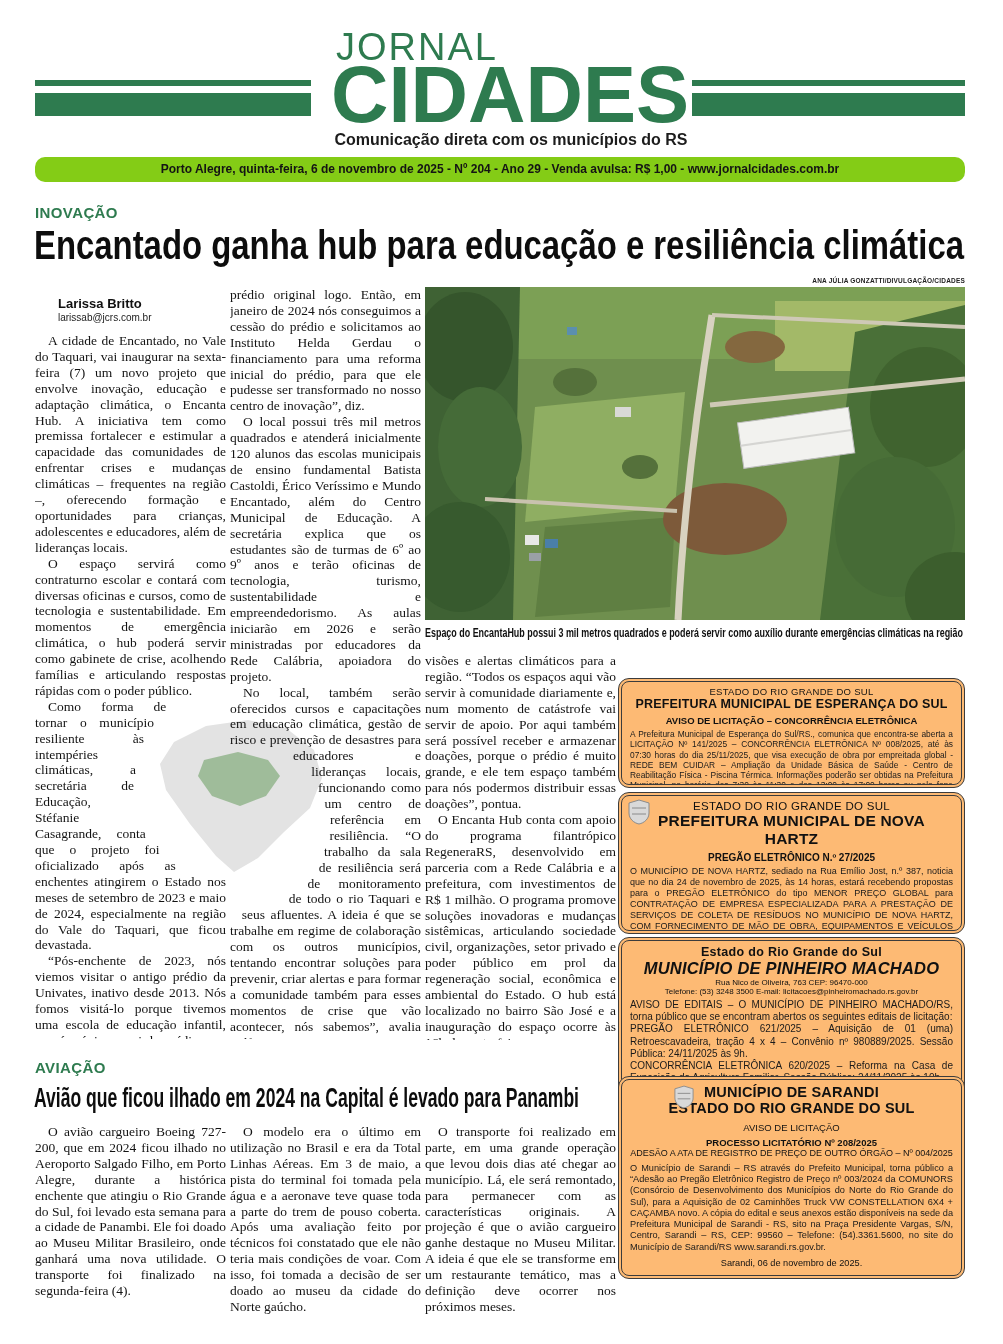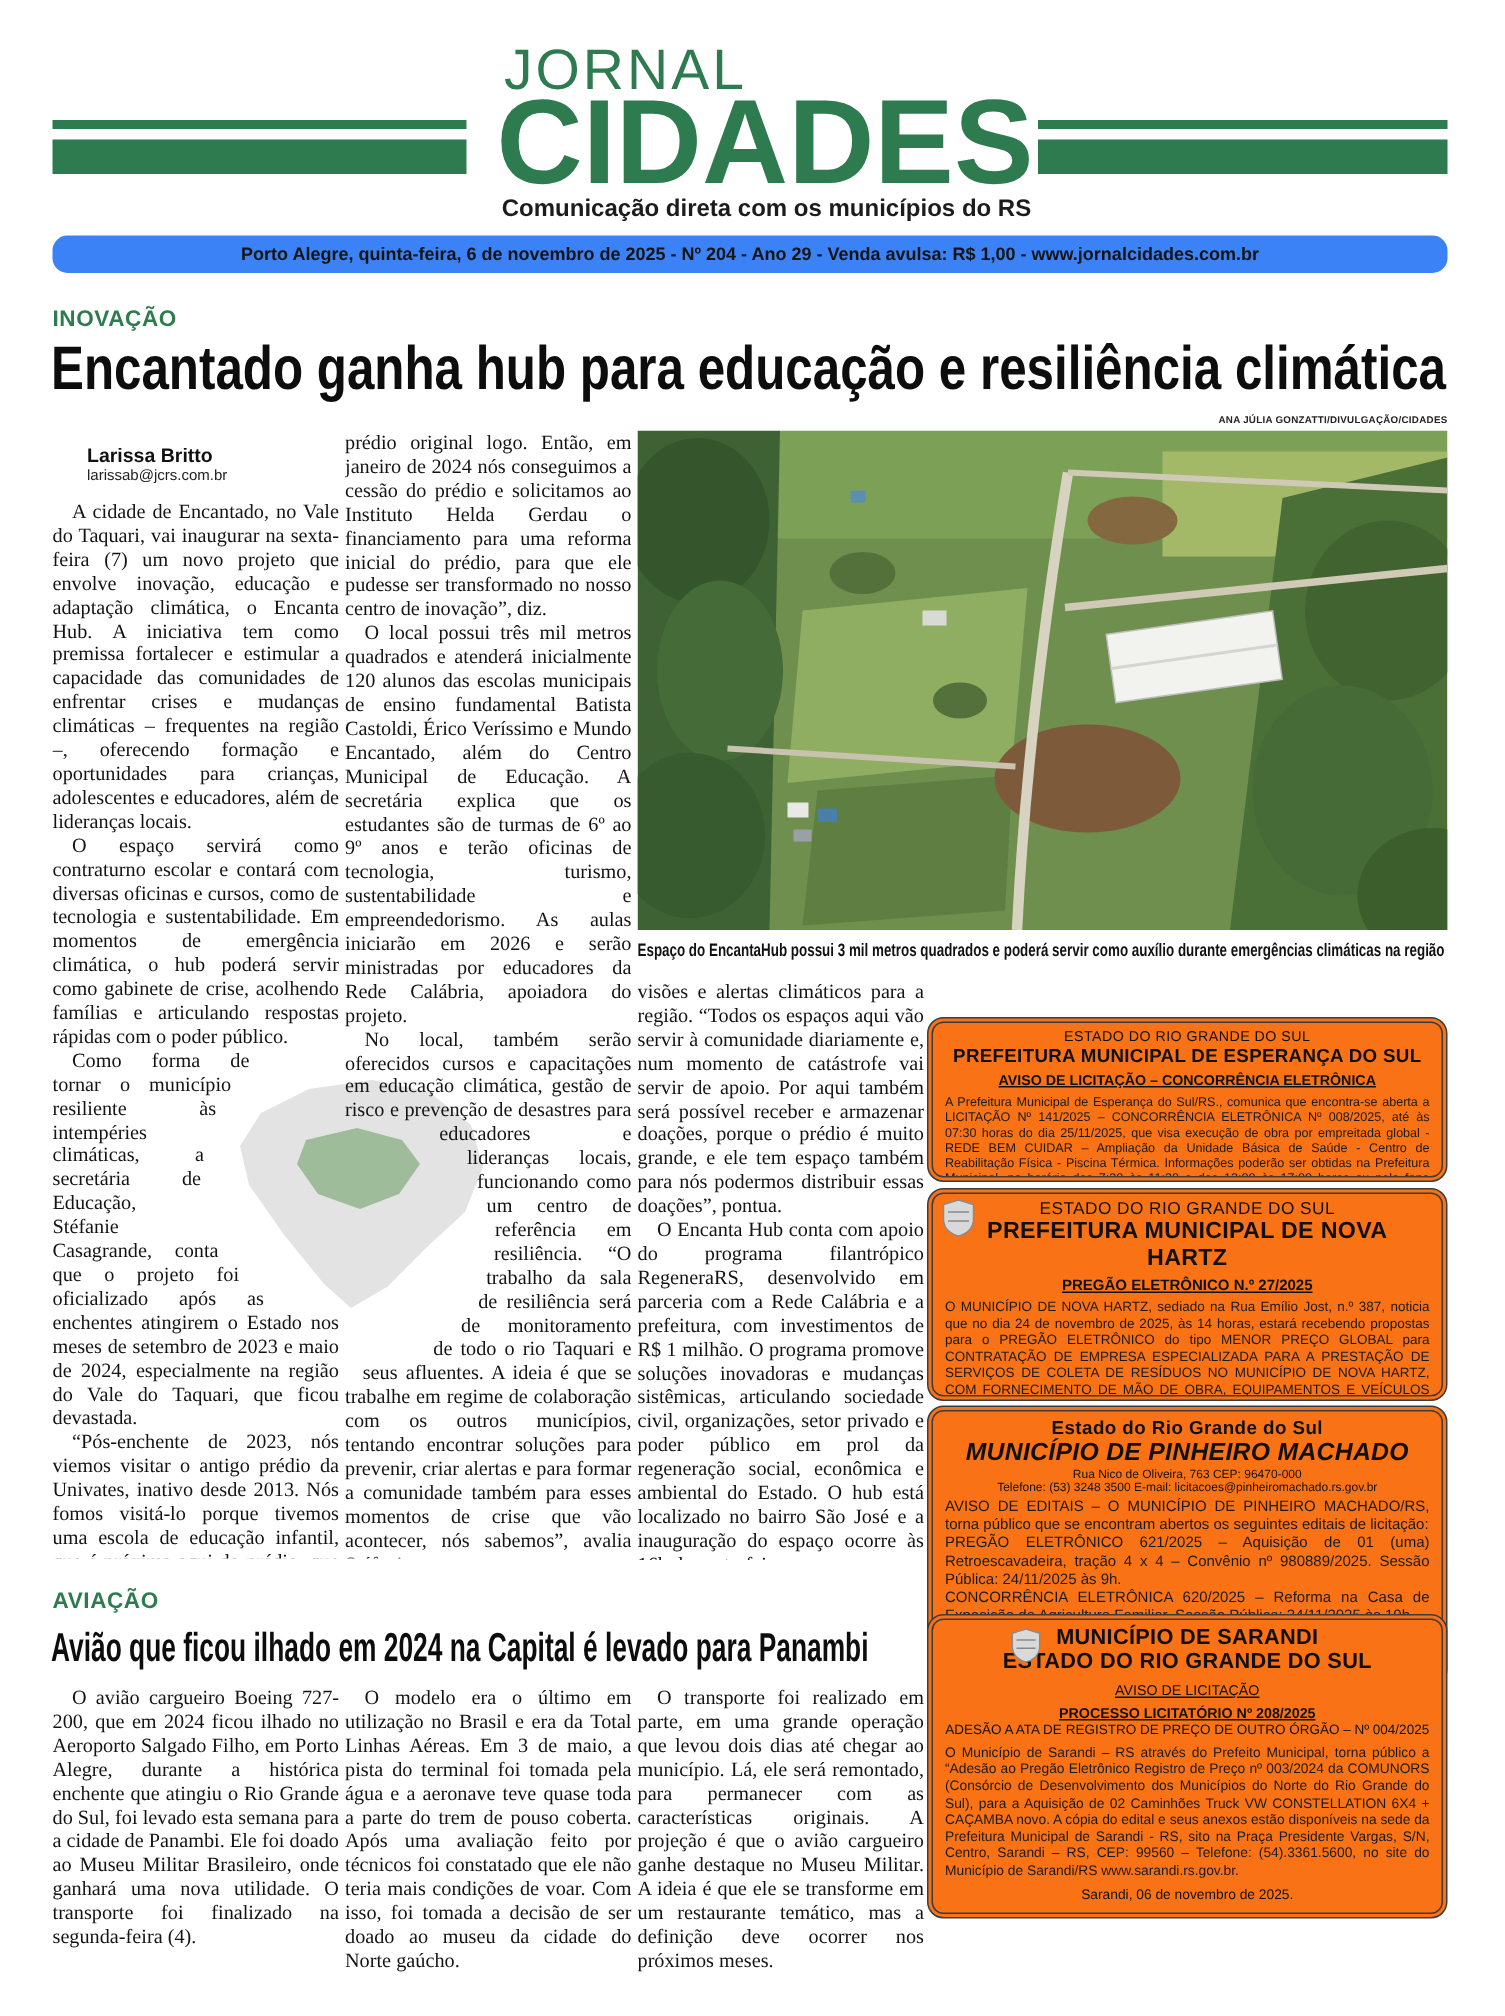--- a/index.html
+++ b/index.html
@@ -9,21 +9,21 @@
   
   .mh-bars{position:absolute;top:80px;}
   .mh-bars.left{left:35px;width:276px;}
   .mh-bars.right{left:692px;width:273px;}
   .bar-thin{height:6px;background:#2e7b4f;}
   .bar-thick{height:23px;background:#2e7b4f;margin-top:7px;}
   .logo-block{position:absolute;left:330px;top:0;width:362px;text-align:center;}
   .logo-jornal{position:absolute;top:26px;left:6px;font-size:38px;letter-spacing:2px;color:#2e7b4f;}
   .logo-cidades{position:absolute;top:56px;left:0;}
   .logo-tagline{position:absolute;top:131px;left:0;width:362px;font-size:16px;font-weight:bold;color:#1c1c1c;}
-  .dateline{position:absolute;top:157px;left:35px;width:930px;height:25px;background:#3b82f6;
+  .dateline{position:absolute;top:157px;left:35px;width:930px;height:25px;background:#84cc16;
             border-radius:10px;text-align:center;line-height:25px;font-size:12px;font-weight:bold;color:#141414;}
 
   
   .kicker{position:absolute;left:35px;font-size:15px;font-weight:bold;color:#2e7b4f;letter-spacing:.4px;}
   .headline-svg{position:absolute;left:33px;}
 
   
   .byline{position:absolute;left:35px;top:296px;line-height:1.25;margin-left:23px;}
   .byline .name{font-size:13px;font-weight:bold;color:#111;}
   .byline .mail{font-size:10px;color:#222;}
@@ -46,27 +46,27 @@
   #av2{left:230px;top:1124px;height:216px;}
   #av3{left:425px;top:1124px;height:216px;}
   .sp-r{float:right;width:92px;height:168px;
         shape-outside:polygon(100% 0,40% 6%,12% 26%,0 52%,14% 78%,48% 96%,100% 100%);}
   .sp-l{float:left;width:100px;height:162px;
         shape-outside:polygon(0 0,52% 4%,82% 20%,100% 48%,86% 74%,52% 92%,0 100%);}
   .rs-map{position:absolute;left:146px;top:712px;z-index:1;}
 
   
   .notice{position:absolute;left:618px;width:347px;border:1px solid #3c3c3c;border-radius:11px;
-          padding:2px;box-sizing:border-box;background:#f97316;}
+          padding:2px;box-sizing:border-box;background:#fdba74;}
   .notice-inner{position:relative;border:1px solid #3c3c3c;border-radius:8px;height:100%;
                 box-sizing:border-box;padding:4px 8px;overflow:hidden;}
   .n-center{text-align:center;margin:0;}
   .n-state{font-size:9.5px;letter-spacing:.3px;}
   .n-title{font-size:12.5px;font-weight:bold;letter-spacing:.2px;}
-  .n-sub{font-size:9.5px;font-weight:bold;margin:4px 0 3px;text-decoration:underline;}
+  .n-sub{font-size:9.5px;font-weight:bold;margin:4px 0 3px;}
   .n-body{font-size:8.4px;line-height:1.22;text-align:justify;color:#1a1a1a;}
   .n-body p{margin:0;}
   .n-body .b{font-weight:normal;}
   .crest{position:absolute;color:#8a8a8a;}
   
   #notice1 .n-state{font-size:11.5px;}
   #notice1 .n-title{font-size:15.5px;}
   #notice1 .n-sub{font-size:10px;}
   #notice1 .n-body{font-size:9px;}
   #notice2 .n-state{font-size:12.5px;font-weight:bold;}

